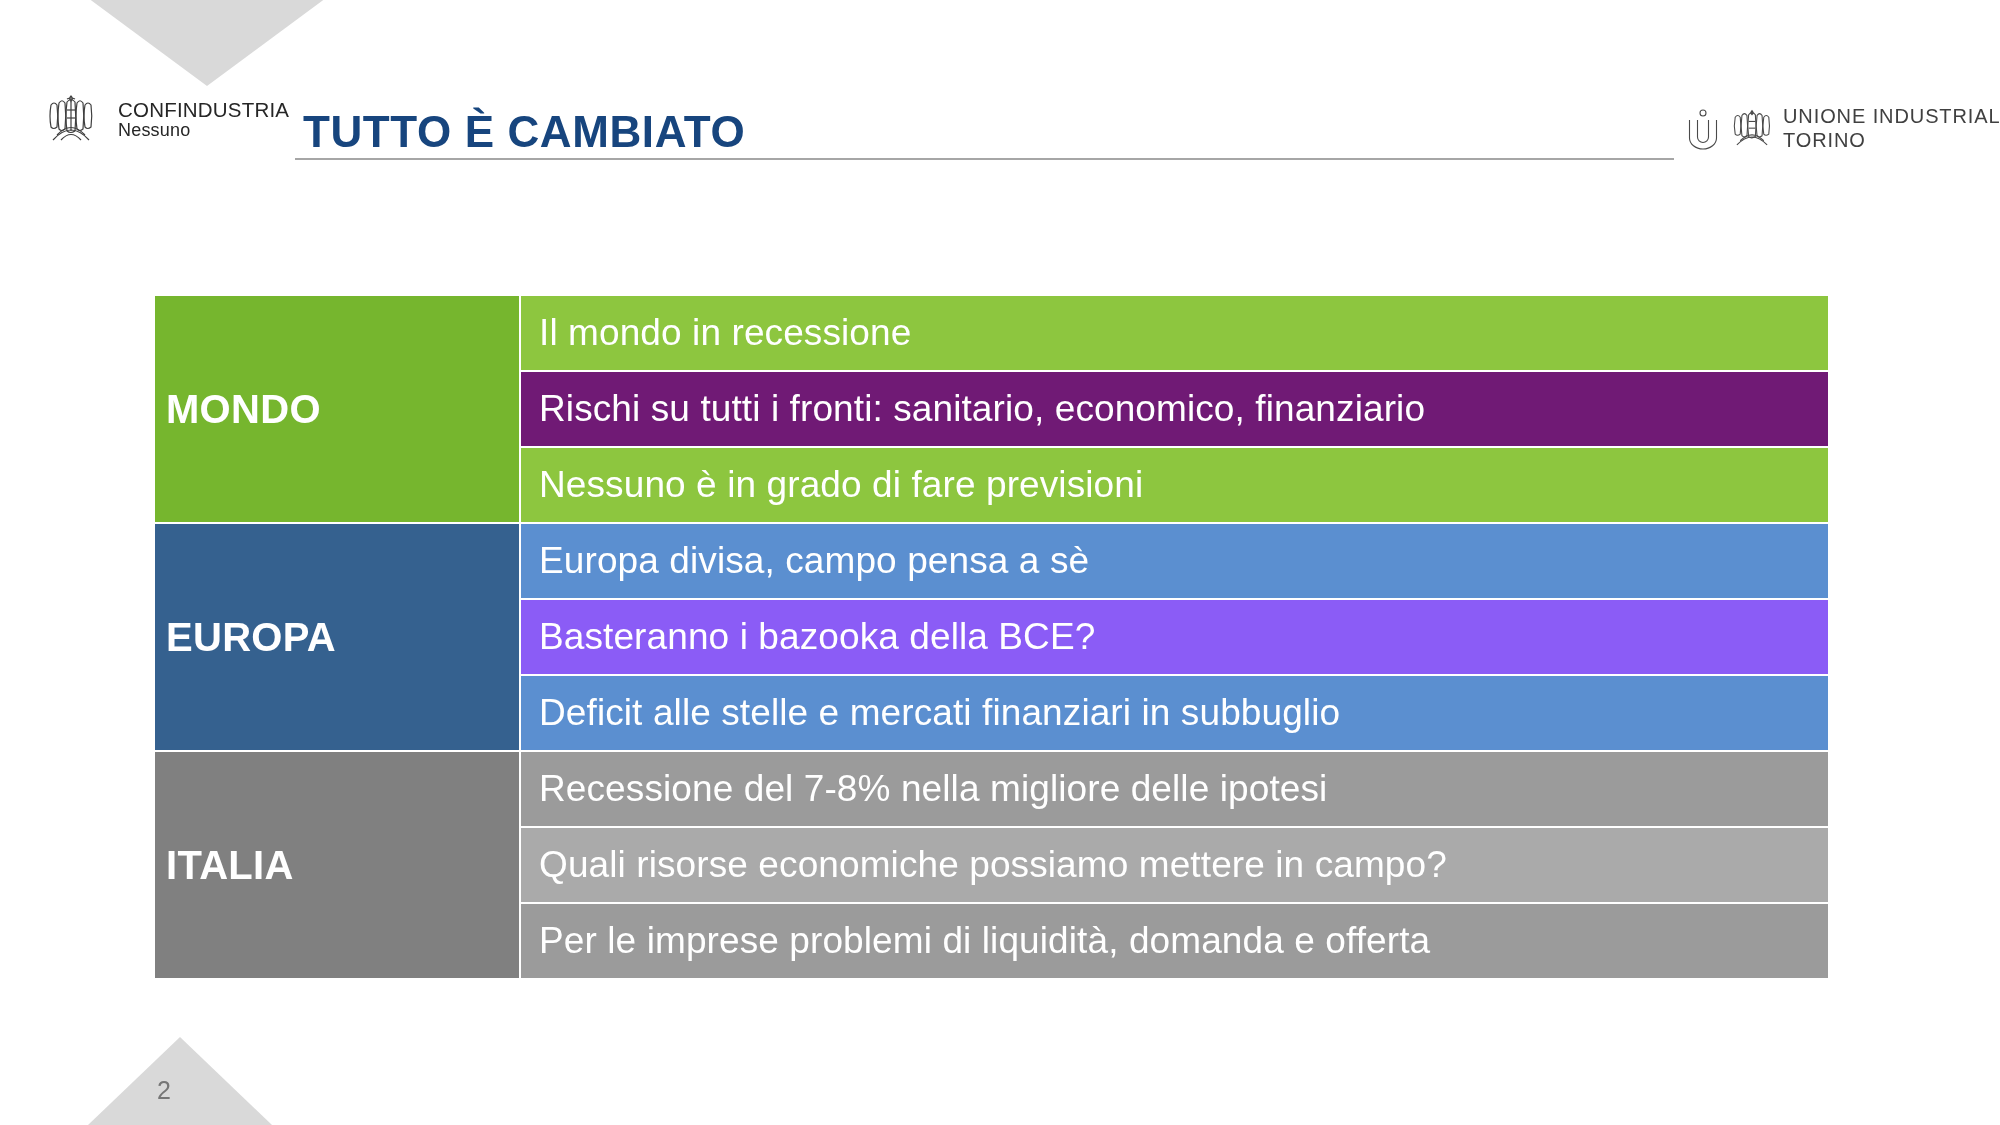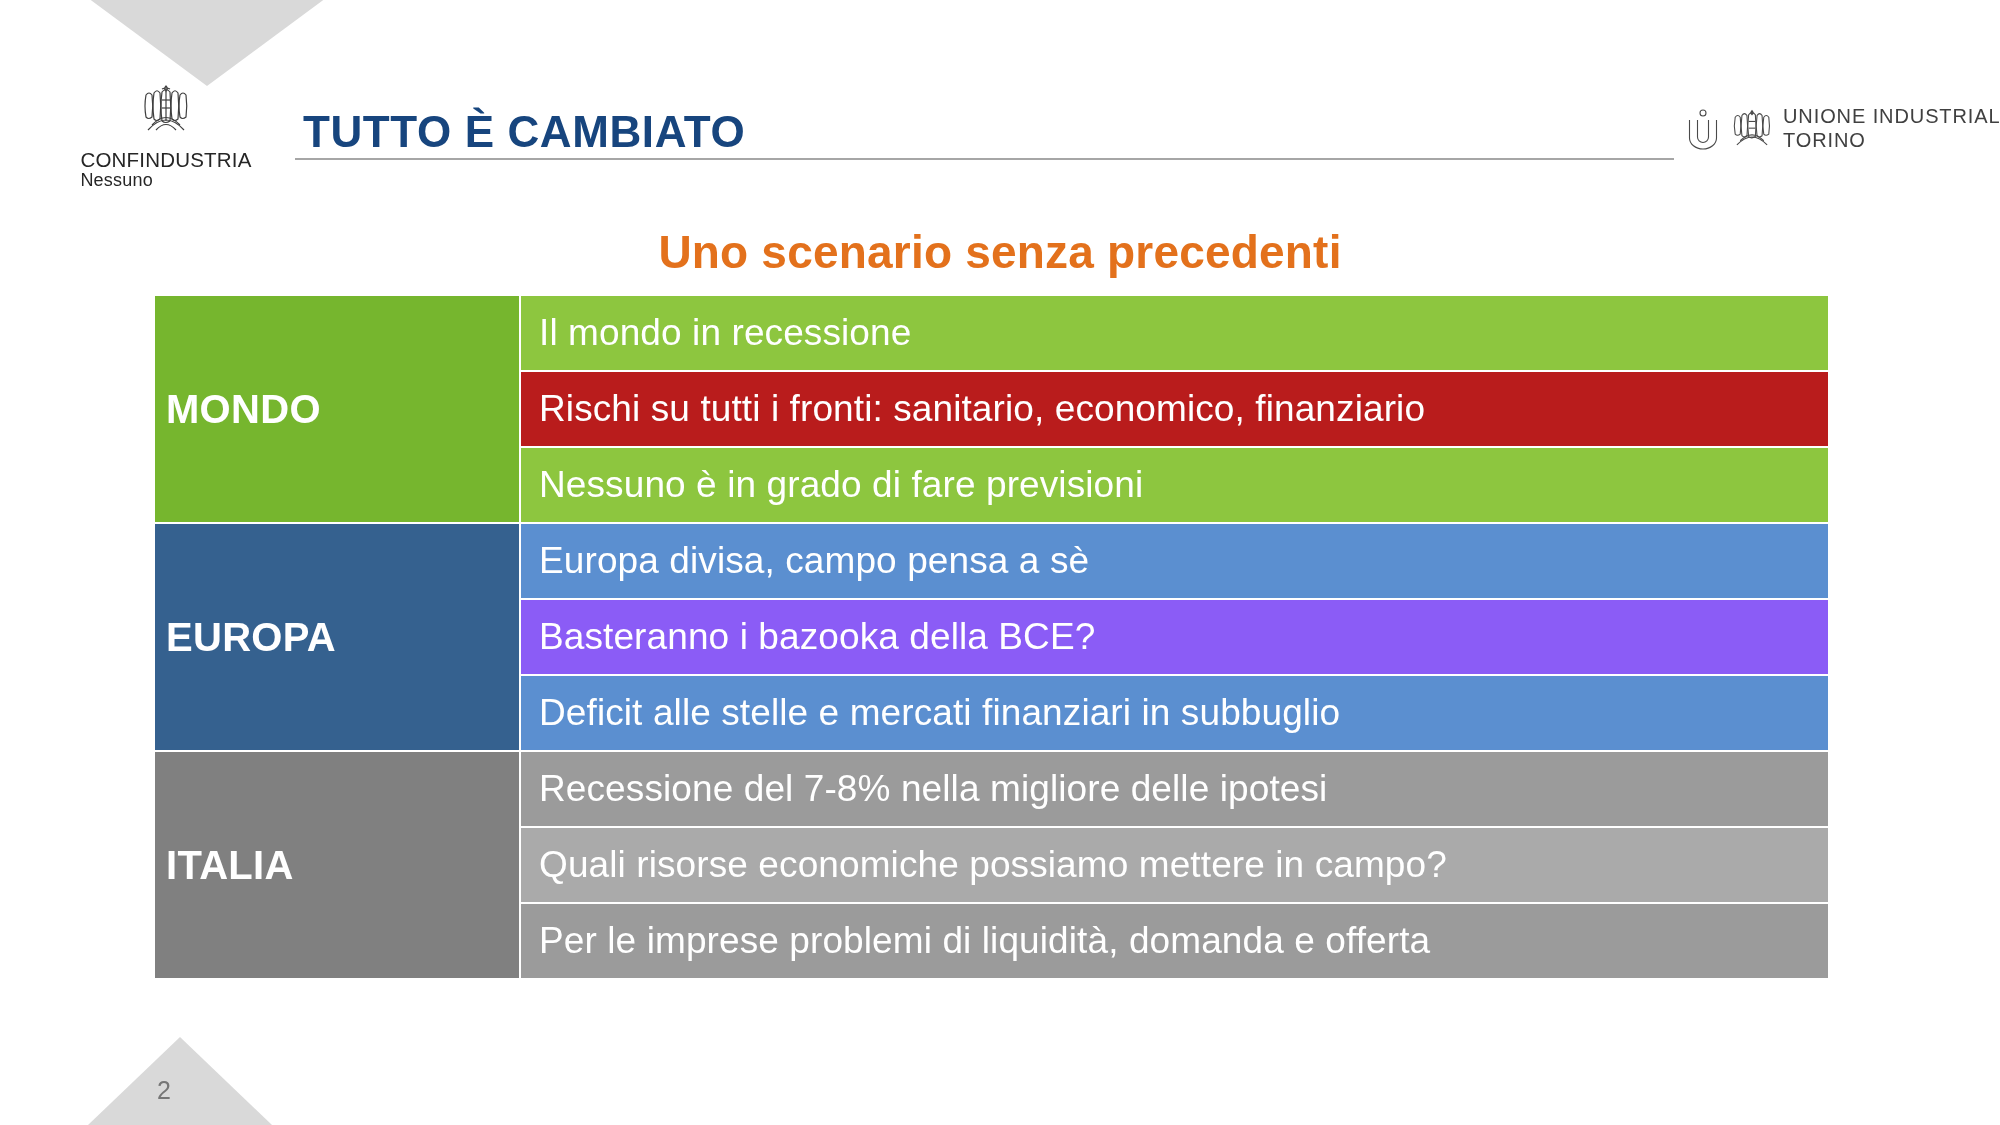--- a/index.html
+++ b/index.html
@@ -57,22 +57,21 @@
     height: 175px;
   }
   .logo-left {
     position: absolute;
     left: 46px;
     top: 82px;
     width: 240px;
     height: 75px;
     display: flex;
     align-items: center;
-    gap: 11px;
-    flex-direction: column;
+    gap: 22px;
   }
   .eagle {
     width: 50px;
     height: 56px;
     flex: none;
   }
   .logo-left-text {
     display: flex;
     flex-direction: column;
     line-height: 1.05;
@@ -196,21 +195,21 @@
     letter-spacing: 0.1px;
     white-space: nowrap;
   }
   .row + .row {
     margin-top: 2px;
   }
 
   
   .g-mondo  .group-label { background: #76B62E; }
   .g-mondo  .row.odd     { background: #8DC63F; }
-  .g-mondo  .row.even    { background: #b91c1c; }
+  .g-mondo  .row.even    { background: #701a75; }
 
   .g-europa .group-label { background: #35618F; }
   .g-europa .row.odd     { background: #5B8FD0; }
   .g-europa .row.even    { background: #8b5cf6; }
 
   .g-italia .group-label { background: #808080; }
   .g-italia .row.odd     { background: #9B9B9B; }
   .g-italia .row.even    { background: #AAAAAA; }
 </style>
 </head>
@@ -274,21 +273,20 @@
         </g>
       </svg>
       <div class="logo-right-text">
         <span>UNIONE INDUSTRIALE</span>
         <span>TORINO</span>
       </div>
     </div>
 
   </div>
 
-  <div class="subtitle">Uno scenario senza precedenti</div>
 
   <div class="matrix">
 
     <div class="group g-mondo">
       <div class="group-label">MONDO</div>
       <div class="group-rows">
         <div class="row odd">Il mondo in recessione</div>
         <div class="row even">Rischi su tutti i fronti: sanitario, economico, finanziario</div>
         <div class="row odd">Nessuno è in grado di fare previsioni</div>
       </div>

